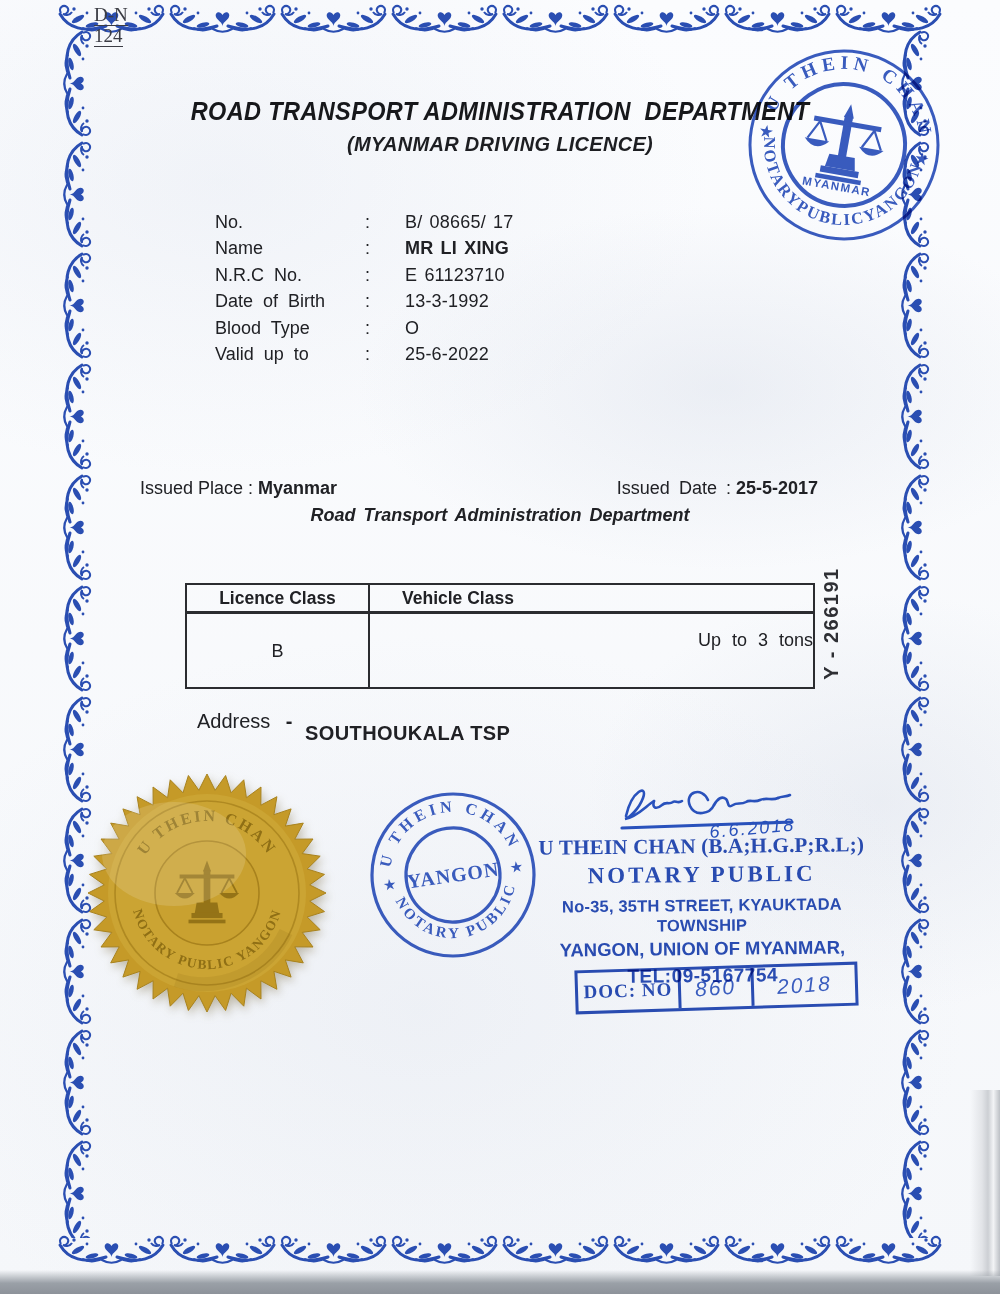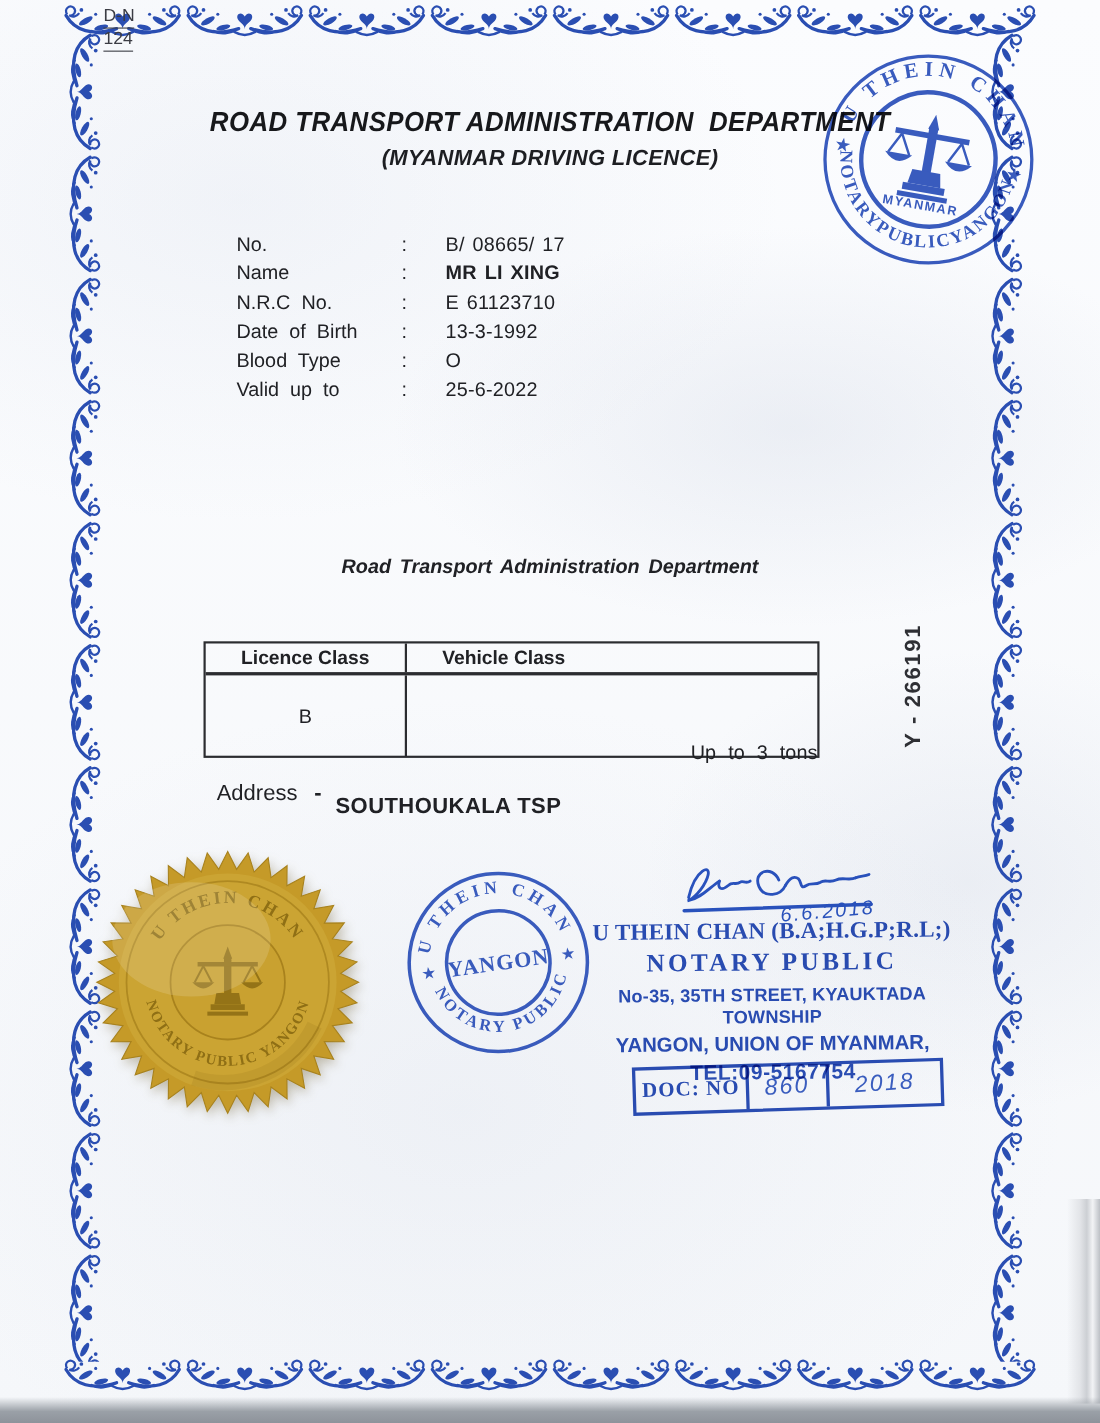--- a/index.html
+++ b/index.html
@@ -13,22 +13,22 @@
       radial-gradient(420px 300px at 88% 62%, rgba(196,204,220,.25), transparent 70%),
       linear-gradient(#fbfcfe,#f5f7fa);
   }
   .defs-svg{position:absolute;width:0;height:0;overflow:hidden;}
   .border-strip{position:absolute;z-index:1;}
   .b-top{left:56px;top:3px;}
   .b-bottom{left:56px;top:1234px;}
   .b-left{left:96px;top:28px;transform:rotate(90deg);transform-origin:0 0;}
   .b-right{left:934px;top:28px;transform:rotate(90deg);transform-origin:0 0;}
 
-  .doc-ref{position:absolute;left:94px;top:5px;z-index:4;font-family:Liberation Sans, sans-serif;
-    font-size:16px;line-height:19px;color:#3b3c44;}
+  .doc-ref{position:absolute;left:94px;top:5px;z-index:4;font-family:Liberation Serif, serif;
+    font-size:19px;line-height:19px;color:#3b3c44;}
   .doc-ref span{display:inline-block;border-bottom:1.4px solid #3b3c44;padding-bottom:1px;}
 
   .center-band{position:absolute;left:60px;right:60px;text-align:center;z-index:2;font-style:italic;}
   .title{top:97px;}
   .title .t1{display:inline-block;font-size:25px;font-weight:bold;letter-spacing:.4px;
     transform:scaleX(.94);white-space:pre;color:#17181b;}
   .title .t2{margin-top:7px;font-size:20px;font-weight:bold;letter-spacing:.3px;color:#1d1e22;}
 
   .fields{position:absolute;left:215px;top:212px;z-index:2;font-size:18px;}
   .frow{display:flex;height:26.4px;align-items:flex-start;}
@@ -36,29 +36,29 @@
   .fsep{width:40px;}
   .fvalue{letter-spacing:.2px;word-spacing:2px;}
   .frow.bold .fvalue{font-weight:bold;}
 
   .issue-row{position:absolute;left:140px;right:182px;top:478px;z-index:2;display:flex;
     justify-content:space-between;font-size:18px;}
   .issue-row b{font-weight:bold;}
   .ws{word-spacing:4px;}
   .dept-line{top:505px;font-size:18px;font-weight:bold;word-spacing:3px;}
 
-  .lic-table{position:absolute;left:185px;top:583px;width:560px;height:106px;z-index:2;
+  .lic-table{position:absolute;left:185px;top:583px;width:630px;height:106px;z-index:2;
     border:2.5px solid #2b2c30;box-sizing:border-box;}
   .lt-head{display:flex;height:26px;border-bottom:3px solid #2b2c30;font-size:17.5px;font-weight:bold;}
   .lt-body{display:flex;height:74px;font-size:18px;}
   .lt-c1{width:183px;border-right:2.5px solid #2b2c30;box-sizing:border-box;
     display:flex;align-items:center;justify-content:center;}
   .lt-c2{flex:1;padding-left:32px;box-sizing:border-box;text-align:right;}
   .lt-head .lt-c2{display:flex;align-items:center;}
-  .lt-body .lt-c2{padding-top:12px;line-height:28px;word-spacing:6px;margin-top:44px;}
+  .lt-body .lt-c2{padding-top:12px;line-height:28px;word-spacing:6px;}
 
   .serial{position:absolute;left:806px;top:548px;width:50px;height:150px;z-index:2;
     display:flex;align-items:center;justify-content:center;}
   .serial span{transform:rotate(-90deg);white-space:nowrap;font-size:20px;font-weight:bold;
     letter-spacing:1.5px;color:#2e2f34;}
 
   .address-row{position:absolute;left:197px;top:710px;z-index:2;font-size:20px;display:flex;}
   .address-row .alabel{width:76px;}
   .address-row .asep{width:32px;text-align:center;font-weight:bold;}
   .address-row .avalue{font-weight:bold;letter-spacing:.4px;margin-top:12px;}
@@ -216,20 +216,30 @@
       <span class="fsep">:</span>
       <span class="fvalue">O</span>
     </div>
     <div class="frow">
       <span class="flabel">Valid up to</span>
       <span class="fsep">:</span>
       <span class="fvalue">25-6-2022</span>
     </div>
   </div>
 
+  <div class="issue-row">
+    <span>
+      <span>Issued Place :</span>
+      <b>Myanmar</b>
+    </span>
+    <span>
+      <span class="ws">Issued Date :</span>
+      <b>25-5-2017</b>
+    </span>
+  </div>
   <div class="center-band dept-line">Road Transport Administration Department</div>
 
   <div class="lic-table">
     <div class="lt-head">
       <div class="lt-c1">Licence Class</div>
       <div class="lt-c2">Vehicle Class</div>
     </div>
     <div class="lt-body">
       <div class="lt-c1">B</div>
       <div class="lt-c2">

